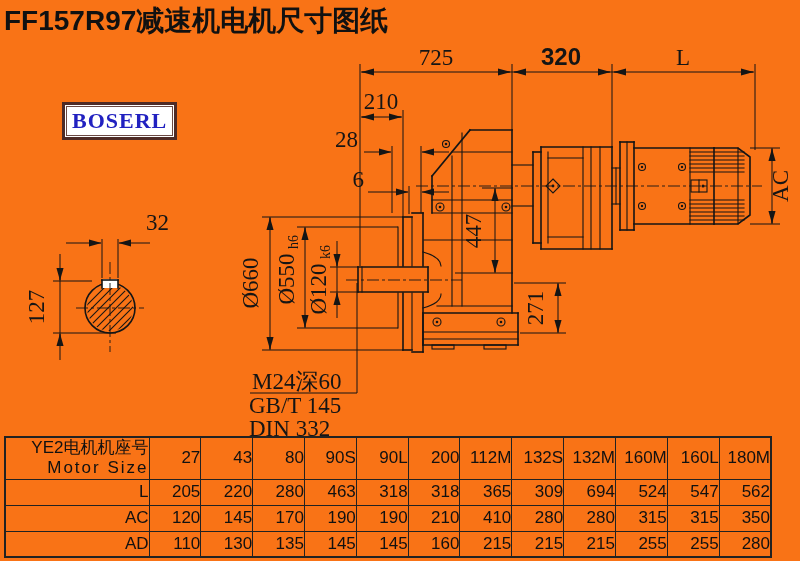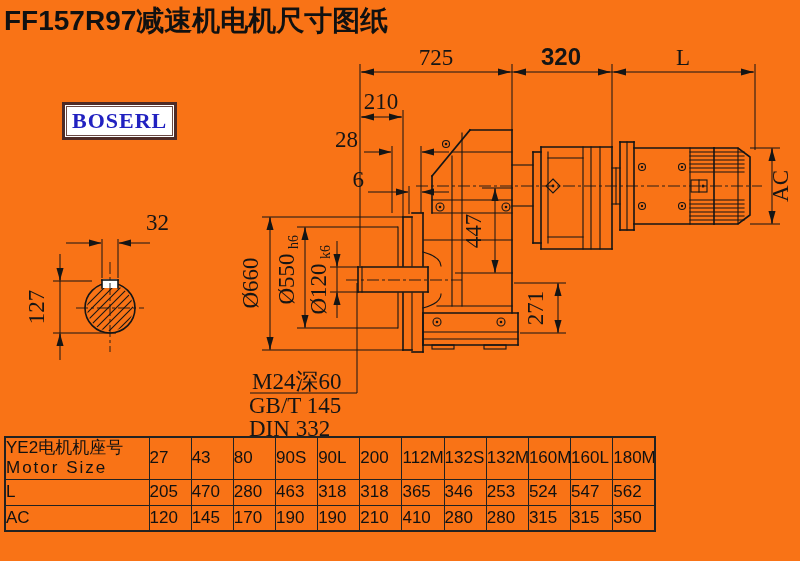--- a/index.html
+++ b/index.html
@@ -14,22 +14,22 @@
   svg{position:absolute;left:0;top:0;}
   svg .s{stroke:#151515;fill:none;stroke-width:1.6;stroke-linecap:square;}
   svg .t{stroke:#151515;fill:none;stroke-width:1.1;stroke-linecap:square;}
   svg .d{stroke:#151515;fill:none;stroke-width:1;}
   svg .cl{stroke:#151515;fill:none;stroke-width:0.9;stroke-dasharray:12 3 3 3;}
   svg .hatch{stroke:#151515;stroke-width:1.1;}
   svg text{font-family:"Liberation Serif",serif;font-size:23px;fill:#151515;}
   svg text.bold320{font-family:"Liberation Sans",sans-serif;font-weight:bold;font-size:24px;}
   svg text.small{font-size:14px;}
   svg text.note{font-size:23px;}
-  #sizetable{position:absolute;left:4px;top:436px;width:652px;border-collapse:collapse;
-             table-layout:fixed;text-align:left;font-size:17px;color:#111;
+  #sizetable{position:absolute;left:4px;top:436px;width:768px;border-collapse:collapse;
+             table-layout:fixed;text-align:right;font-size:17px;color:#111;
              border:2px solid #222;}
   #sizetable td{border:1px solid #222;padding:0;overflow:hidden;}
   #sizetable tr.hdr{height:42px;}
   #sizetable tr.datarow{height:26px;}
   .hcell div{line-height:20px;}
   .hcell .en{letter-spacing:2px;}
 </style>
 </head>
 <body>
 
@@ -311,43 +311,58 @@
           <td>112M</td>
           <td>132S</td>
           <td>132M</td>
           <td>160M</td>
           <td>160L</td>
           <td>180M</td>
         </tr>
     <tr class="datarow">
           <td>L</td>
           <td>205</td>
-          <td>470</td>
+          <td>220</td>
           <td>280</td>
           <td>463</td>
           <td>318</td>
           <td>318</td>
           <td>365</td>
-          <td>346</td>
-          <td>253</td>
+          <td>309</td>
+          <td>694</td>
           <td>524</td>
           <td>547</td>
           <td>562</td>
         </tr>
         <tr class="datarow">
           <td>AC</td>
           <td>120</td>
           <td>145</td>
           <td>170</td>
           <td>190</td>
           <td>190</td>
           <td>210</td>
           <td>410</td>
           <td>280</td>
           <td>280</td>
           <td>315</td>
           <td>315</td>
           <td>350</td>
         </tr>
+        <tr class="datarow">
+          <td>AD</td>
+          <td>110</td>
+          <td>130</td>
+          <td>135</td>
+          <td>145</td>
+          <td>145</td>
+          <td>160</td>
+          <td>215</td>
+          <td>215</td>
+          <td>215</td>
+          <td>255</td>
+          <td>255</td>
+          <td>280</td>
+        </tr>
       </tbody>
   </table>
 
 </div>
 
 </body></html>

